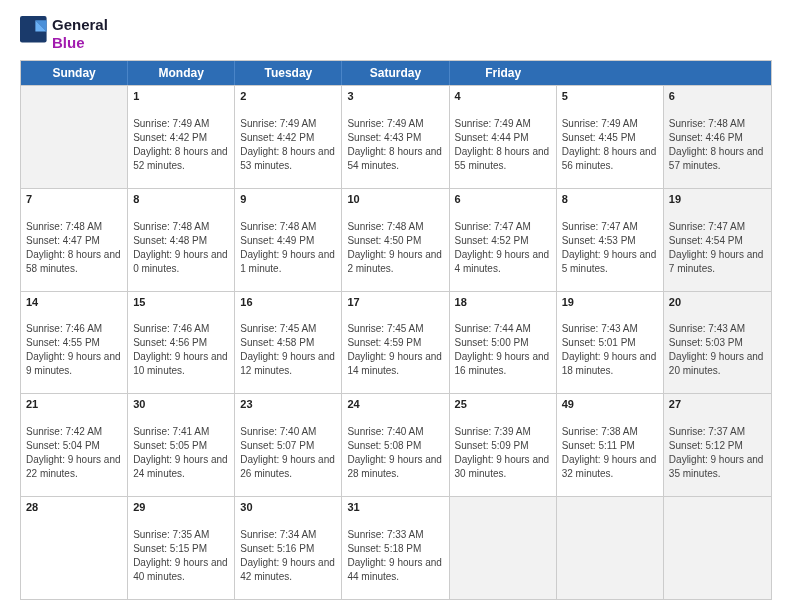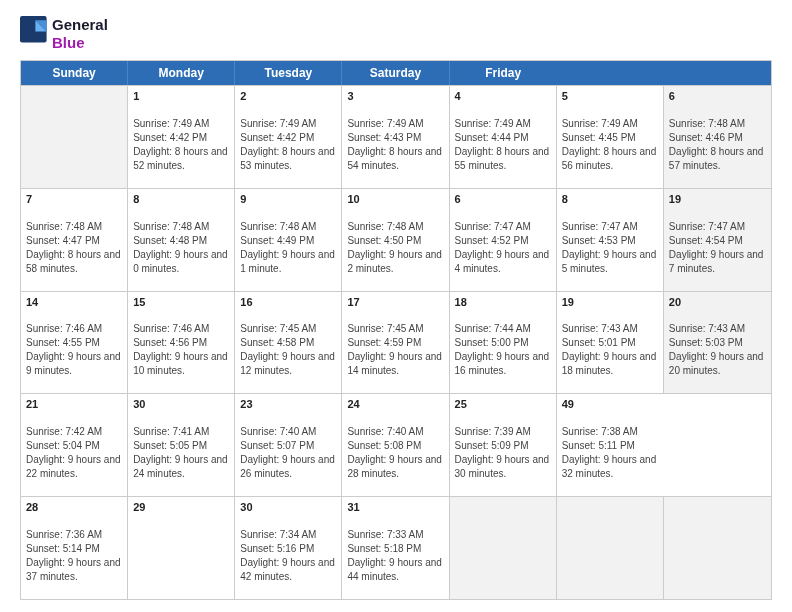--- a/index.html
+++ b/index.html
@@ -239,28 +239,32 @@
             <div class="cell-text">Sunrise: 7:40 AM<br>Sunset: 5:08 PM<br>Daylight: 9 hours and 28 minutes.</div>
           </div>
           <div class="cal-cell">
             <span class="day-num">25</span>
             <div class="cell-text">Sunrise: 7:39 AM<br>Sunset: 5:09 PM<br>Daylight: 9 hours and 30 minutes.</div>
           </div>
           <div class="cal-cell">
             <span class="day-num">49</span>
             <div class="cell-text">Sunrise: 7:38 AM<br>Sunset: 5:11 PM<br>Daylight: 9 hours and 32 minutes.</div>
           </div>
+          <div class="cal-cell shaded">
+            <span class="day-num">27</span>
+            <div class="cell-text">Sunrise: 7:37 AM<br>Sunset: 5:12 PM<br>Daylight: 9 hours and 35 minutes.</div>
+          </div>
         </div>
         <div class="cal-week">
           <div class="cal-cell">
             <span class="day-num">28</span>
-            <div class="cell-text">Sunrise: 7:36 AM<br>Sunset: 5:14 PM<br>Daylight: 9 hours and 37 minutes.</div>
           </div>
           <div class="cal-cell">
             <span class="day-num">29</span>
+            <div class="cell-text">Sunrise: 7:35 AM<br>Sunset: 5:15 PM<br>Daylight: 9 hours and 40 minutes.</div>
           </div>
           <div class="cal-cell">
             <span class="day-num">30</span>
             <div class="cell-text">Sunrise: 7:34 AM<br>Sunset: 5:16 PM<br>Daylight: 9 hours and 42 minutes.</div>
           </div>
           <div class="cal-cell">
             <span class="day-num">31</span>
             <div class="cell-text">Sunrise: 7:33 AM<br>Sunset: 5:18 PM<br>Daylight: 9 hours and 44 minutes.</div>
           </div>
           <div class="cal-cell shaded empty"></div>

